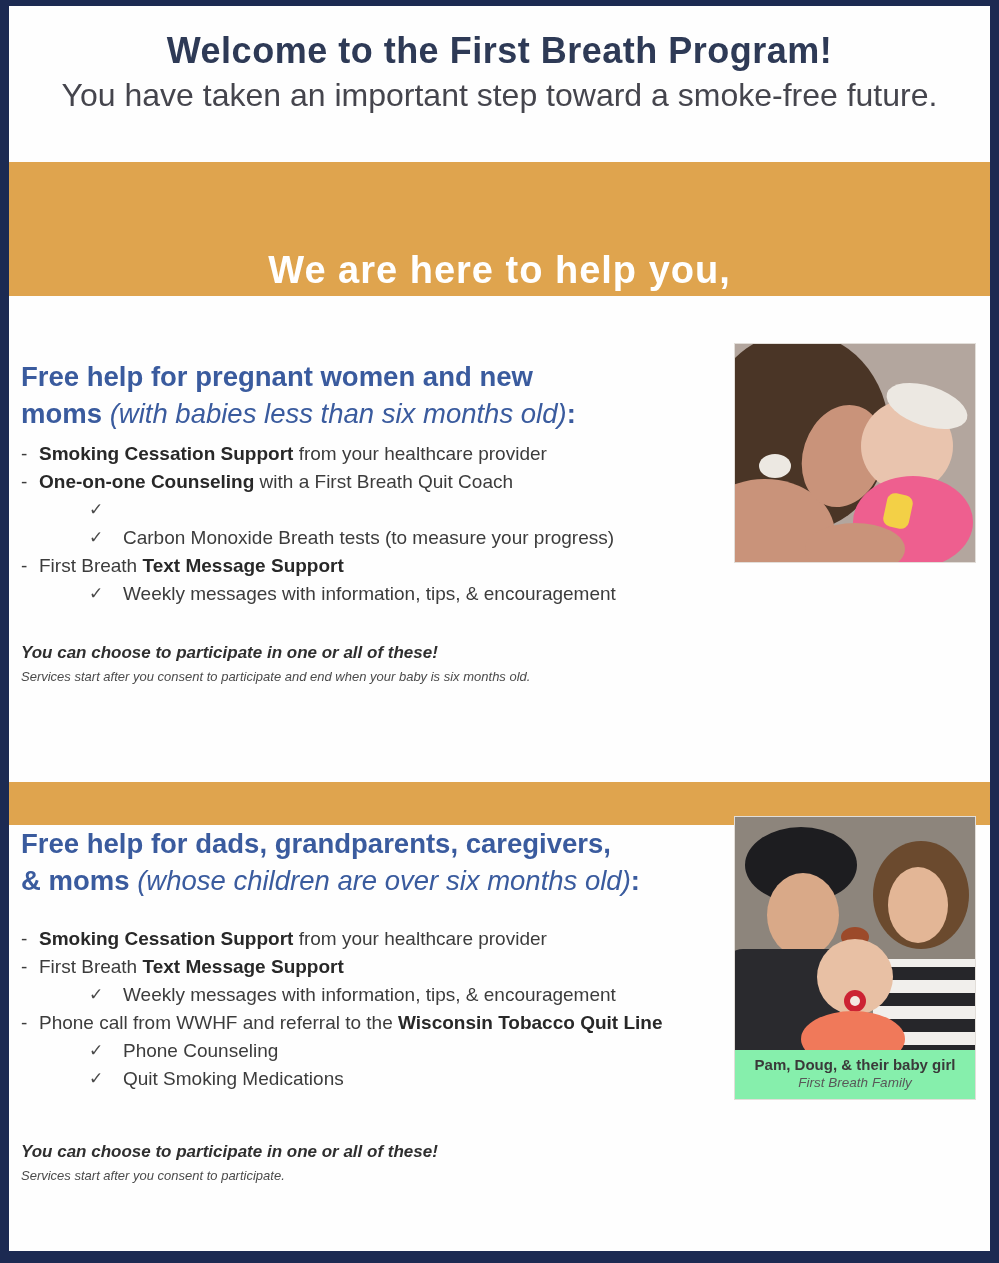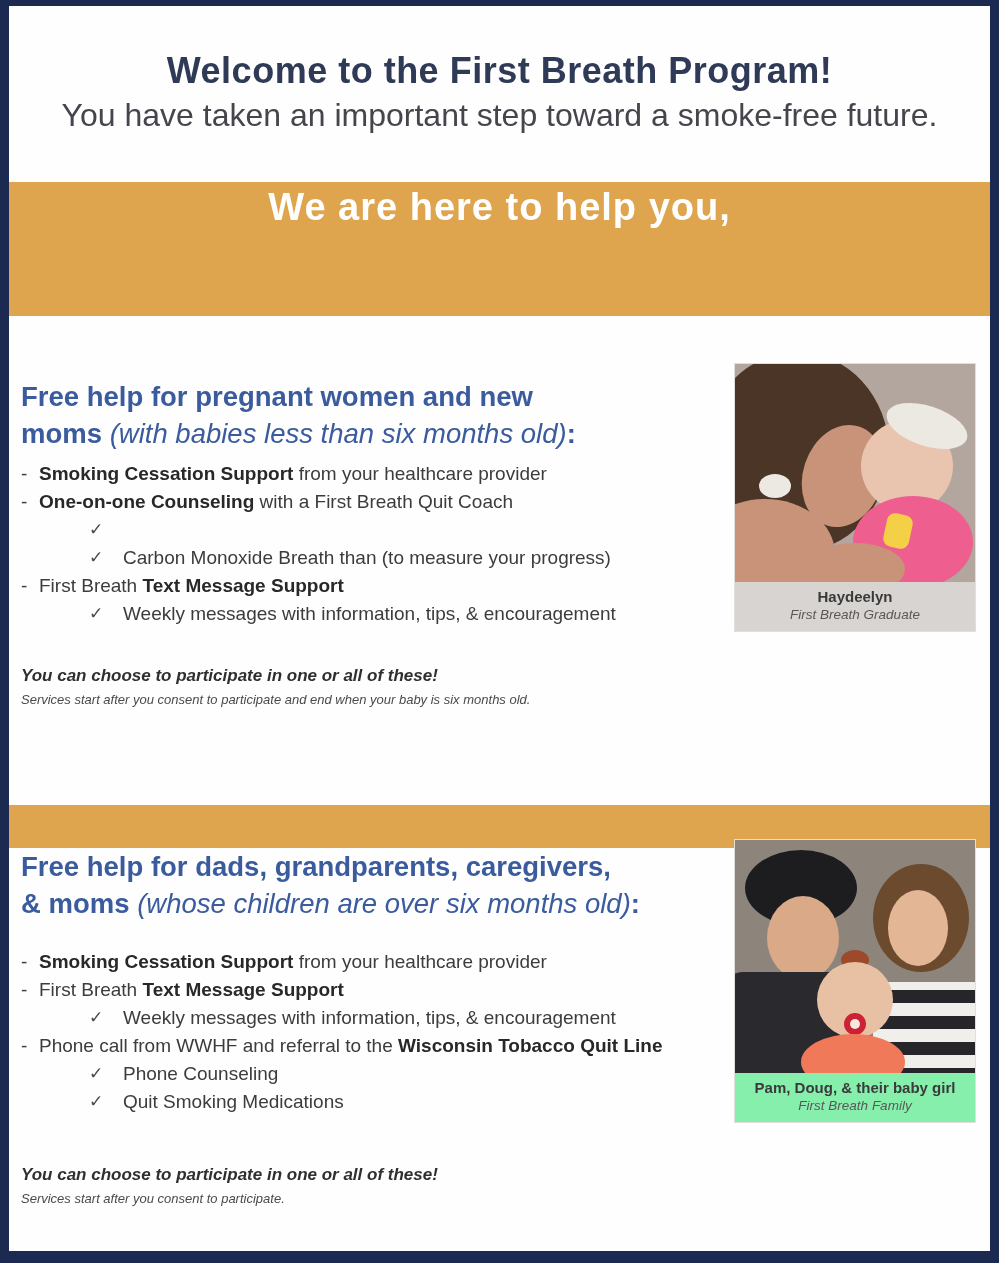--- a/index.html
+++ b/index.html
@@ -4,27 +4,27 @@
 <style>
   html,body { margin:0; padding:0; background:#ffffff; }
   .page {
     position:relative; width:999px; height:1263px; box-sizing:border-box;
     background:#fefefe;
     border:solid #1c2a52; border-width:6px 9px 12px 9px;
     font-family:"Liberation Sans", sans-serif;
     overflow:hidden;
   }
   
-  .header { text-align:center; padding-top:44px; }
+  .header { text-align:center; padding-top:24px; }
   .title { margin:0; font-size:36px; line-height:42px; font-weight:bold; color:#2e3a56; letter-spacing:0.5px; }
   .subtitle { margin:8px 0 0 0; font-size:32px; line-height:30px; color:#45454d; }
   
   .banner {
     margin-top:52px; height:134px; background:#dfa44e; color:#ffffff;
-    display:flex; flex-direction:column; justify-content:flex-start; align-items:center;
+    display:flex; flex-direction:column; justify-content:flex-end; align-items:center;
     font-size:38px; font-weight:bold; letter-spacing:1px; line-height:51px; text-align:center;
   }
   
   .section { padding:0 15px 0 12px; }
   .section-1 { margin-top:62px; }
   .section-2 { }
   .cols { display:flex; align-items:flex-start; }
   .text-col { flex:1; min-width:0; }
   .section-heading { margin:0; font-size:27.5px; line-height:37px; color:#3a5b9e; font-weight:600; }
   .heading-line { white-space:nowrap; }
@@ -83,21 +83,21 @@
             </li>
             <li class="li dash">
               <span class="bullet">-</span>
               <span class="li-text"><span class="seg-bold">One-on-one Counseling</span><span> with a First Breath Quit Coach</span></span>
             </li>
             <li class="li check">
               <span class="bullet">✓</span>
             </li>
             <li class="li check">
               <span class="bullet">✓</span>
-              <span class="li-text"><span>Carbon Monoxide Breath than (to measure your progress)</span></span>
+              <span class="li-text"><span>Carbon Monoxide Breath tests (to measure your progress)</span></span>
             </li>
             <li class="li dash">
               <span class="bullet">-</span>
               <span class="li-text"><span>First Breath </span><span class="seg-bold">Text Message Support</span></span>
             </li>
             <li class="li check">
               <span class="bullet">✓</span>
               <span class="li-text"><span>Weekly messages with information, tips, &amp; encouragement</span></span>
             </li>
           </ul>
@@ -108,24 +108,20 @@
           <ellipse cx="62" cy="88" rx="92" ry="100" fill="#4a3526"></ellipse>
           <ellipse cx="30" cy="190" rx="70" ry="55" fill="#c9937a"></ellipse>
           <ellipse cx="108" cy="112" rx="40" ry="52" fill="#c9937a" transform="rotate(18 108 112)"></ellipse>
           <ellipse cx="40" cy="122" rx="16" ry="12" fill="#ece8e2"></ellipse>
           <circle cx="172" cy="102" r="46" fill="#e9c4ae"></circle>
           <ellipse cx="192" cy="62" rx="42" ry="20" fill="#ece8e2" transform="rotate(18 192 62)"></ellipse>
           <ellipse cx="178" cy="178" rx="60" ry="46" fill="#ee5f8f"></ellipse>
           <rect x="150" y="150" width="26" height="34" rx="8" fill="#f3d046" transform="rotate(12 163 167)"></rect>
           <ellipse cx="120" cy="205" rx="50" ry="26" fill="#c9937a"></ellipse>
         </svg>
-        <figcaption class="photo-caption">
-          <div class="cap-name">Haydeelyn</div>
-          <div class="cap-role">First Breath Graduate</div>
-        </figcaption>
       </figure>
     </div>
     <div class="note">
       <div class="note-line1">You can choose to participate in one or all of these!</div>
       <div class="note-line2">Services start after you consent to participate and end when your baby is six months old.</div>
     </div>
   </section>
 
   <div class="divider"></div>
 

